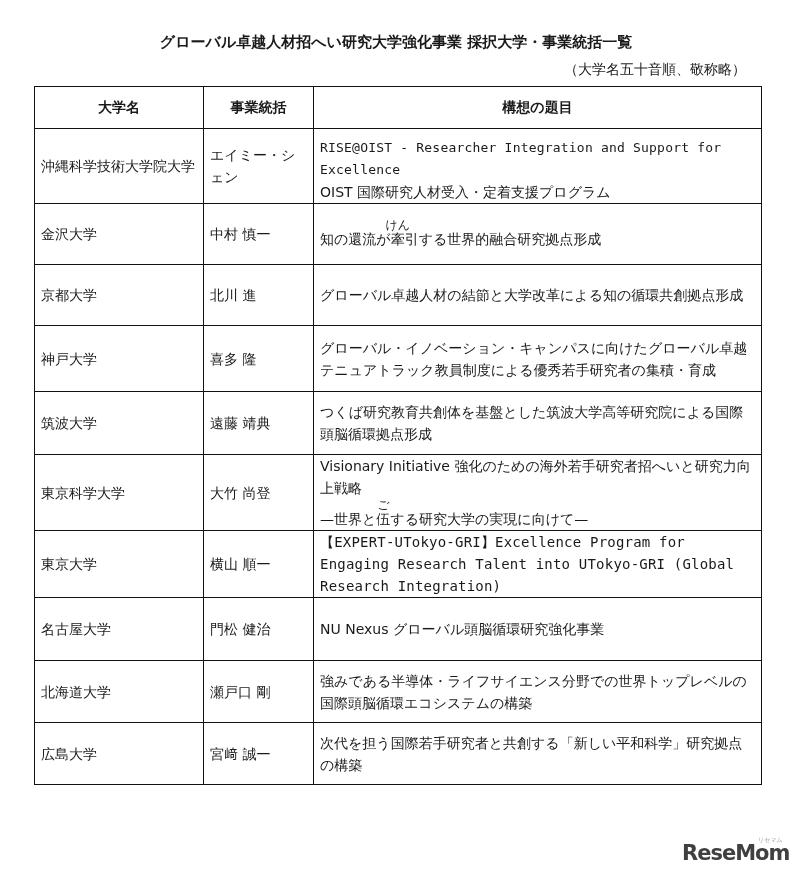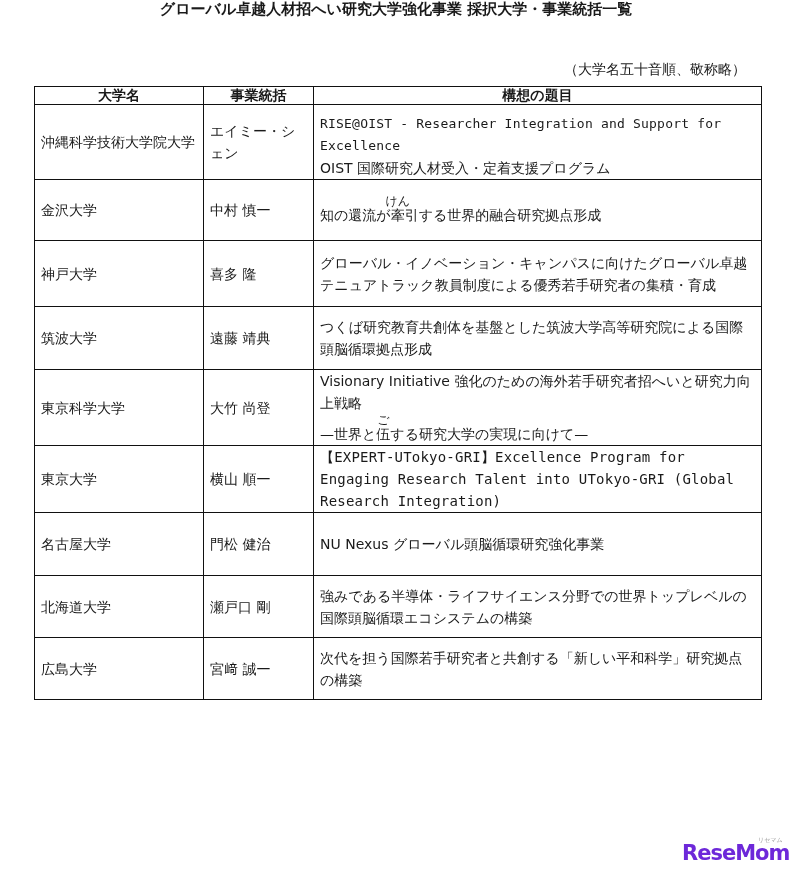--- a/index.html
+++ b/index.html
@@ -1,26 +1,26 @@
 <!DOCTYPE html>
 <html><head>
   <meta charset="utf-8">
   <style>
     html, body { margin:0; padding:0; background:#ffffff; }
     body { width:792px; height:879px; position:relative; overflow:hidden; font-family:"DejaVu Sans", sans-serif; color:#1a1a1a; }
-    .title { position:absolute; left:0; top:0; width:792px; text-align:center; font-size:15px; font-weight:bold; letter-spacing:0; }
+    .title { position:absolute; left:0; top:33px; width:792px; text-align:center; font-size:15px; font-weight:bold; letter-spacing:0; }
     .note { position:absolute; right:46px; top:61px; font-size:14px; }
     table.grid { position:absolute; left:34px; top:86px; width:727px; border-collapse:collapse; table-layout:fixed; }
     table.grid td, table.grid th { border:1.5px solid #111; font-size:14px; vertical-align:middle; padding:0 6px; line-height:22px; }
-    table.grid th { font-weight:bold; height:17px; line-height:17px; font-size:14px; text-align:center; padding:0; }
+    table.grid th { font-weight:bold; height:17px; line-height:17px; font-size:14px; text-align:center; padding:12px; }
     col.c1 { width:169px; } col.c2 { width:110px; } col.c3 { width:448px; }
     .mono { font-family:"DejaVu Sans Mono", monospace; font-size:13px; letter-spacing:0.2px;margin-top:8px; }
     .theme-line { display:block; }
     ruby rt { font-size:12px; }
-    .logo { position:absolute; left:682px; top:841px; font-family:"DejaVu Sans", sans-serif; font-weight:bold; font-size:21px; color:#6d28d9; letter-spacing:-1px; }
+    .logo { position:absolute; left:682px; top:841px; font-family:"DejaVu Sans", sans-serif; font-weight:bold; font-size:21px; color:#404040; letter-spacing:-1px; }
     .logo-kana { position:absolute; left:758px; top:836px; font-size:6px; color:#999; }
   </style>
 </head>
 <body>
 
 <div class="title">グローバル卓越人材招へい研究大学強化事業 採択大学・事業統括一覧</div>
 <div class="note">（大学名五十音順、敬称略）</div>
 
 <table class="grid">
   <colgroup>
@@ -41,20 +41,25 @@
       <td>エイミー・シェン</td>
       <td>
         <span class="theme-line mono">RISE@OIST - Researcher Integration and Support for Excellence</span>
         <span class="theme-line">OIST 国際研究人材受入・定着支援プログラム</span>
       </td>
     </tr>
     <tr style="height:61px">
       <td>金沢大学</td>
       <td>中村 慎一</td>
       <td><span>知の還流が</span><ruby><span>牽</span><rt>けん</rt></ruby><span>引する世界的融合研究拠点形成</span></td>
+    </tr>
+    <tr style="height:61px">
+      <td>京都大学</td>
+      <td>北川 進</td>
+      <td>グローバル卓越人材の結節と大学改革による知の循環共創拠点形成</td>
     </tr>
     <tr style="height:66px">
       <td>神戸大学</td>
       <td>喜多 隆</td>
       <td>グローバル・イノベーション・キャンパスに向けたグローバル卓越テニュアトラック教員制度による優秀若手研究者の集積・育成</td>
     </tr>
     <tr style="height:63px">
       <td>筑波大学</td>
       <td>遠藤 靖典</td>
       <td>つくば研究教育共創体を基盤とした筑波大学高等研究院による国際頭脳循環拠点形成</td>

